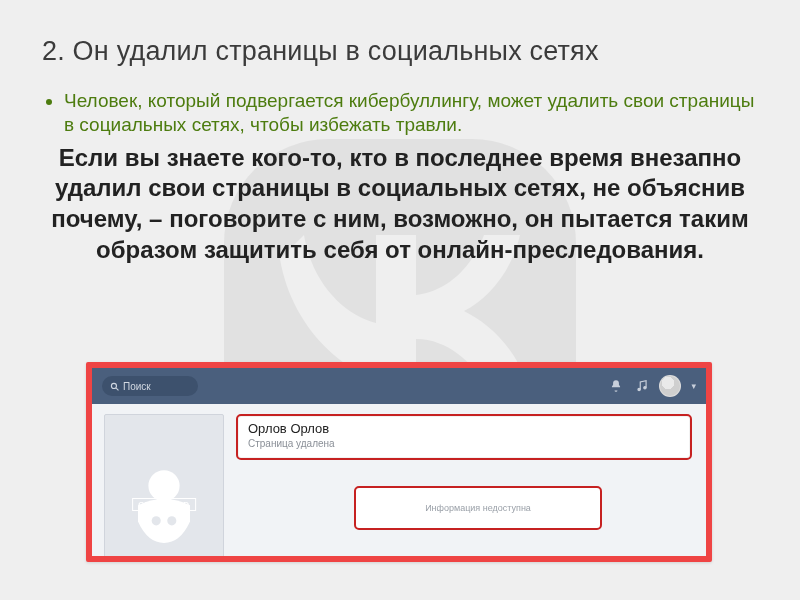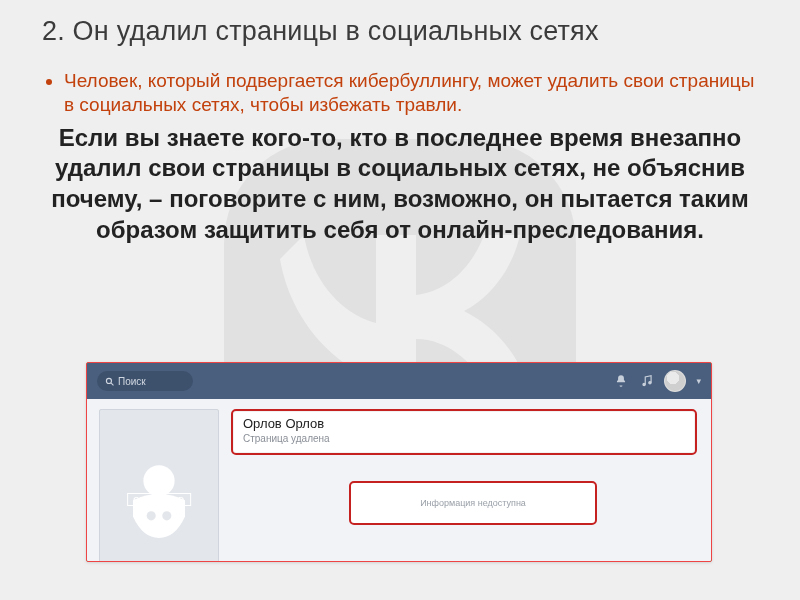--- a/index.html
+++ b/index.html
@@ -12,43 +12,43 @@
   }
   .bg-vk {
     position: absolute;
     left: 50%; top: 115px;
     transform: translateX(-50%);
     width: 400px; height: 400px;
     opacity: 0.10;
     z-index: 0;
   }
   .bg-vk svg { width: 100%; height: 100%; }
-  .content { position: relative; z-index: 1; padding: 16px 42px 0 42px; }
+  .content { position: relative; z-index: 1; padding: 36px 42px 0 42px; }
   h1.title {
     font-size: 27px;
     font-weight: 400;
     color: #3b3b3b;
     letter-spacing: 0.2px;
     margin-bottom: 22px;
   }
   ul.bullets { list-style: disc; padding-left: 22px; margin-bottom: 6px; }
-  ul.bullets li { font-size: 19px; line-height: 1.25; color: #c2410c; }
+  ul.bullets li { font-size: 19px; line-height: 1.25; color: #4d7c0f; }
   p.bold-para {
     font-size: 24px; line-height: 1.28; font-weight: bold;
     text-align: center;
     color: #222;
     padding: 0 2px;
     margin-top: 4px;
   }
   .browser {
     position: absolute;
     left: 86px; top: 362px;
     width: 626px; height: 200px;
     background: #22c55e;
-    border: 1px solid #ef4444;
+    border: 6px solid #ef4444;
     border-radius: 2px;
     box-shadow: 0 1px 3px rgba(0,0,0,0.12);
     z-index: 2;
     overflow: hidden;
   }
   .topbar {
     height: 36px;
     background: #4a5f7d;
     display: flex; align-items: center;
     padding: 0 10px;

